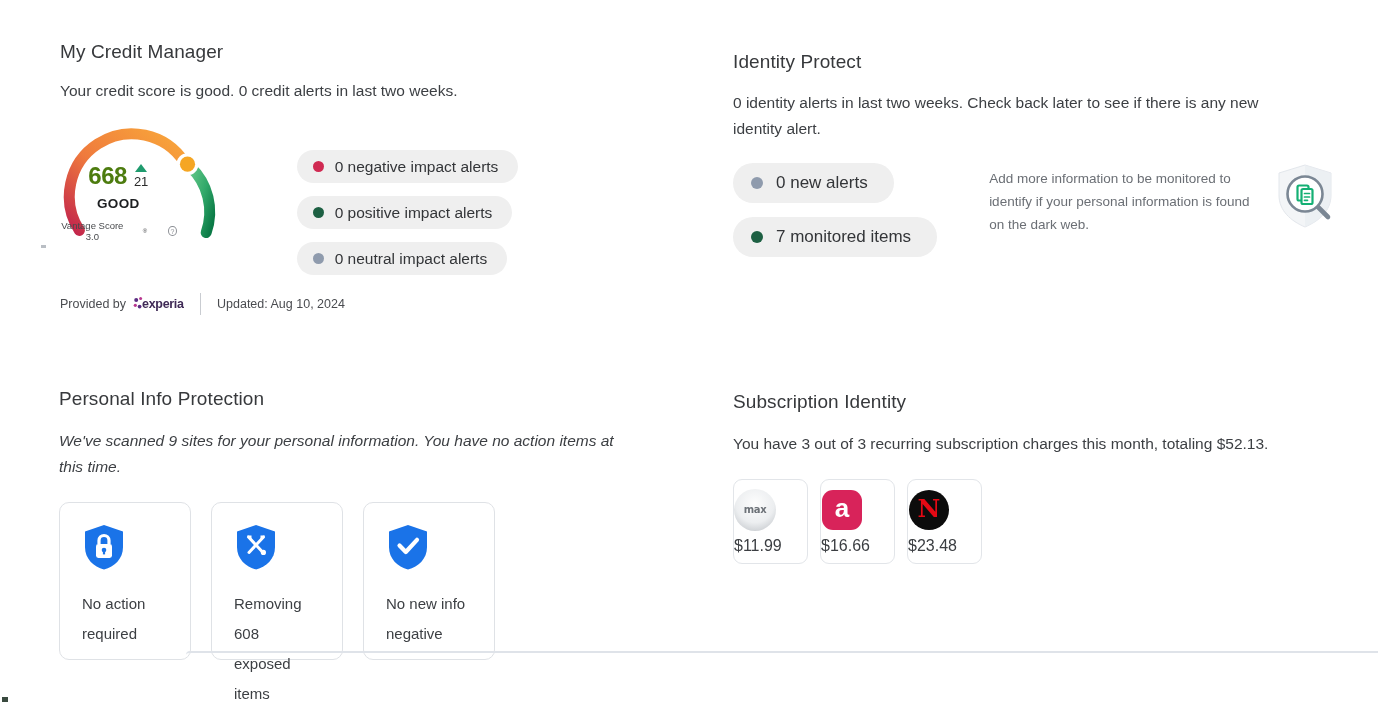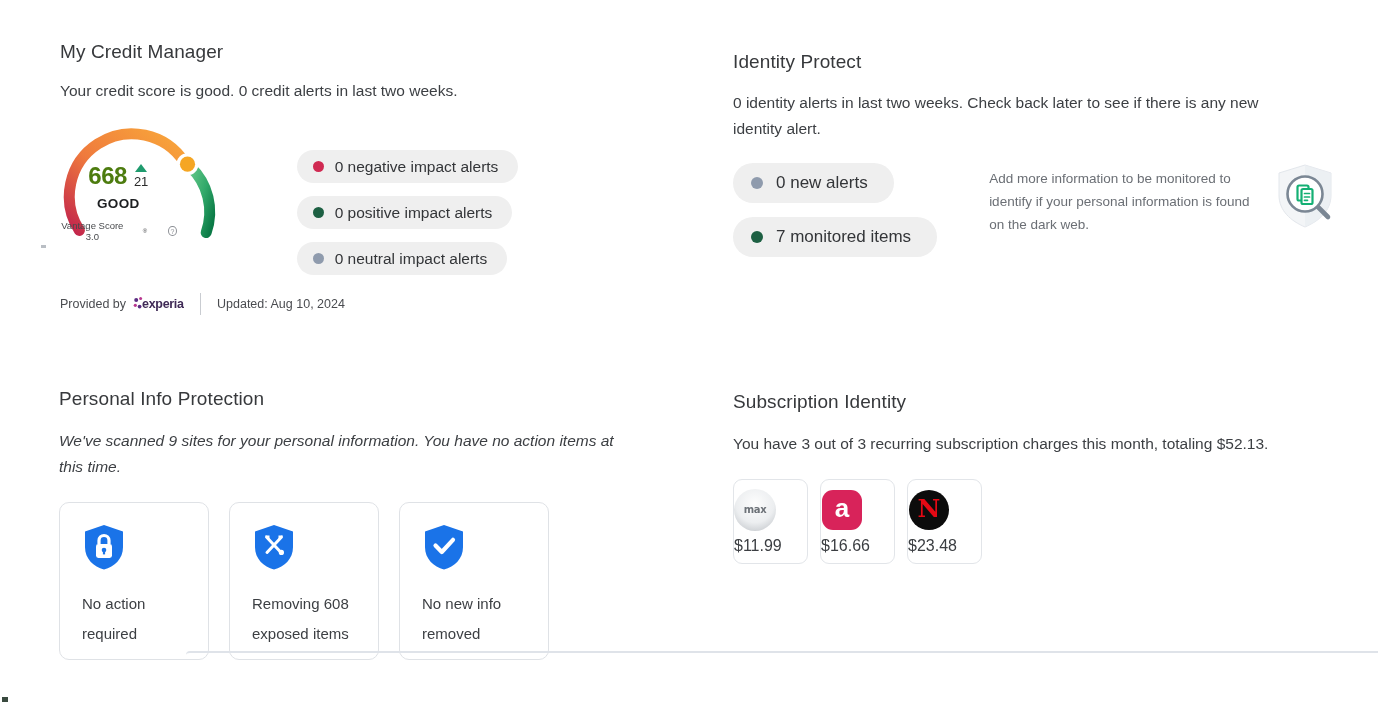--- a/index.html
+++ b/index.html
@@ -94,21 +94,21 @@
   .provided .exp-logo {
     display: inline-flex; align-items: baseline; margin-left: 6px;
   }
   .divider-v {
     width: 1px; height: 22px; background: #c9ccd1; margin: 0 16px;
   }
 
   
   .card-row { display: flex; gap: 20px; }
   .info-card {
-    width: 150px; height: 158px;
+    width: 132px; height: 158px;
     border: 1px solid #dfe2e6;
     border-radius: 10px;
     padding: 20px 22px 0 22px;
     background: #fff;
   }
   .info-card .ctext {
     font-size: 15px; color: #3c3f43; line-height: 30px; margin-top: 14px;
   }
 
   .sub-row { display: flex; gap: 12px; }
@@ -334,21 +334,21 @@
 
       <div class="info-card">
         <div>
           <svg width="44" height="48" viewBox="0 0 44 48">
             <path d="M22 2 L41 8.6 L41 24 C41 36 32.5 43.5 22 46.5 C11.5 43.5 3 36 3 24 L3 8.6 Z" fill="#1a73e8"></path>
             <path d="M13.5 22.5 L19.8 29 L31 16.8" fill="none" stroke="#ffffff" stroke-width="4.2" stroke-linecap="round" stroke-linejoin="round"></path>
           </svg>
         </div>
         <div class="ctext">
           <div>No new info</div>
-          <div>removed</div>
+          <div>negative</div>
         </div>
       </div>
 
     </div>
   </div>
 
   <div class="panel" style="left:733px; top:391px; width:600px;">
     <h2 class="sec-title">Subscription Identity</h2>
     <p class="sec-sub" style="margin-top:18px; width:560px;">You have 3 out of 3 recurring subscription charges this month, totaling $52.13.</p>
 

